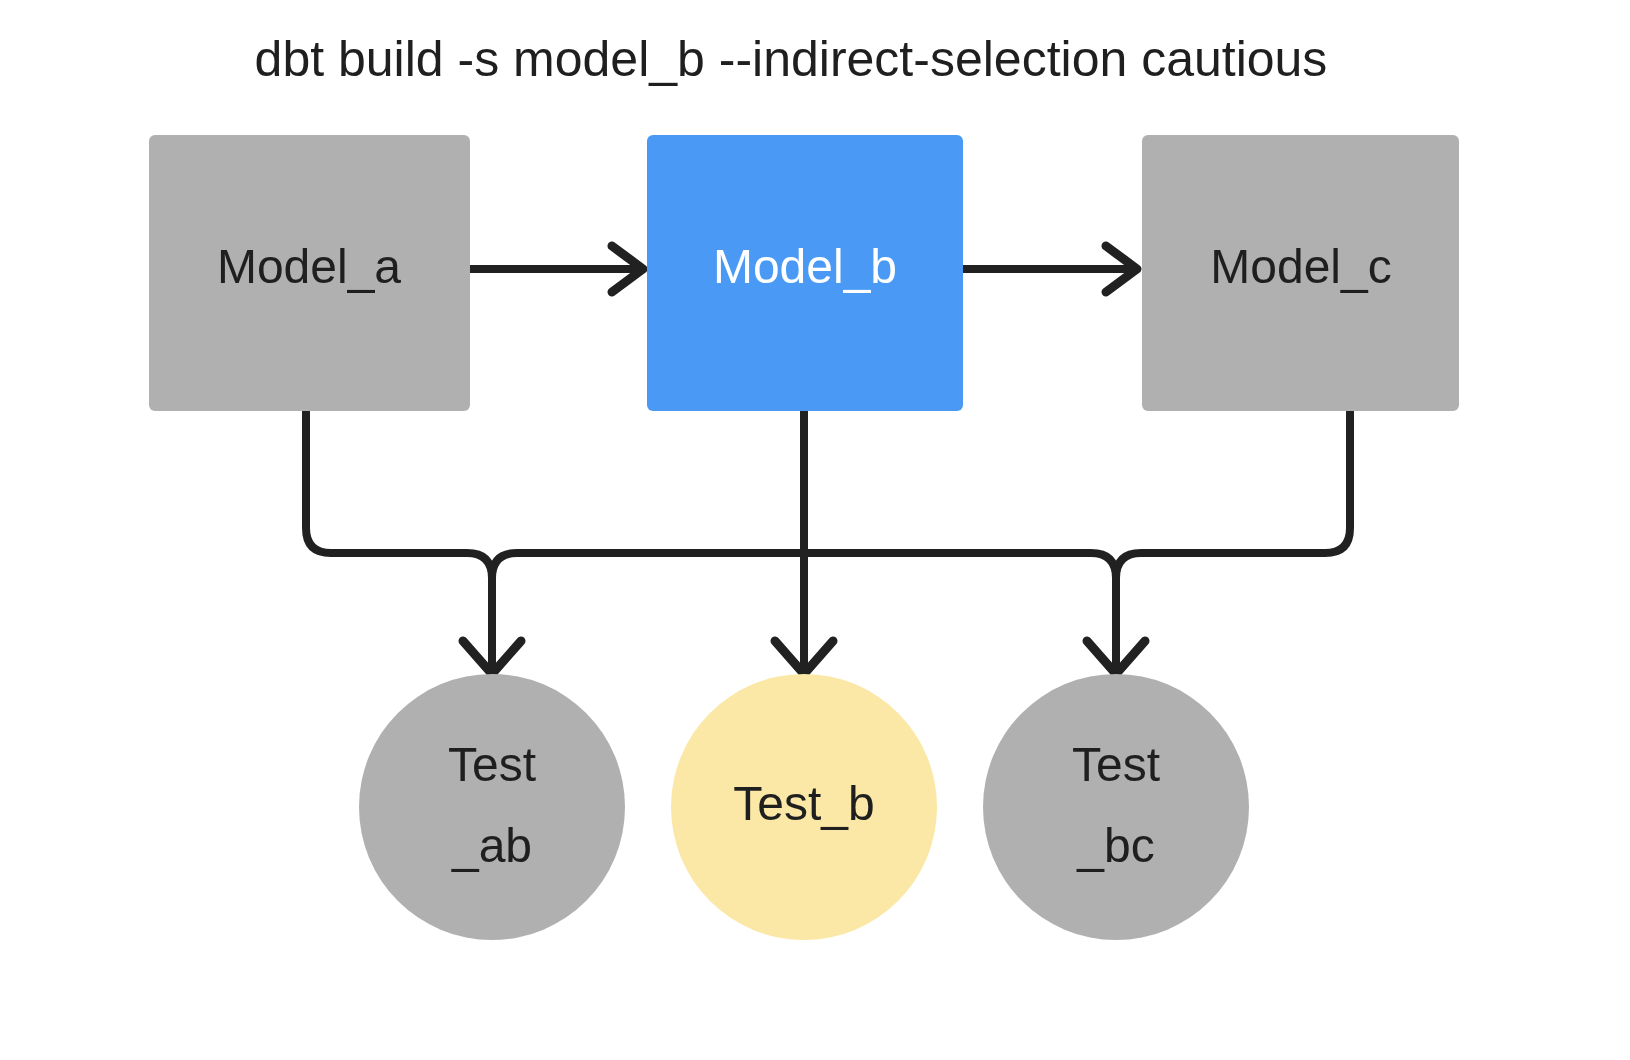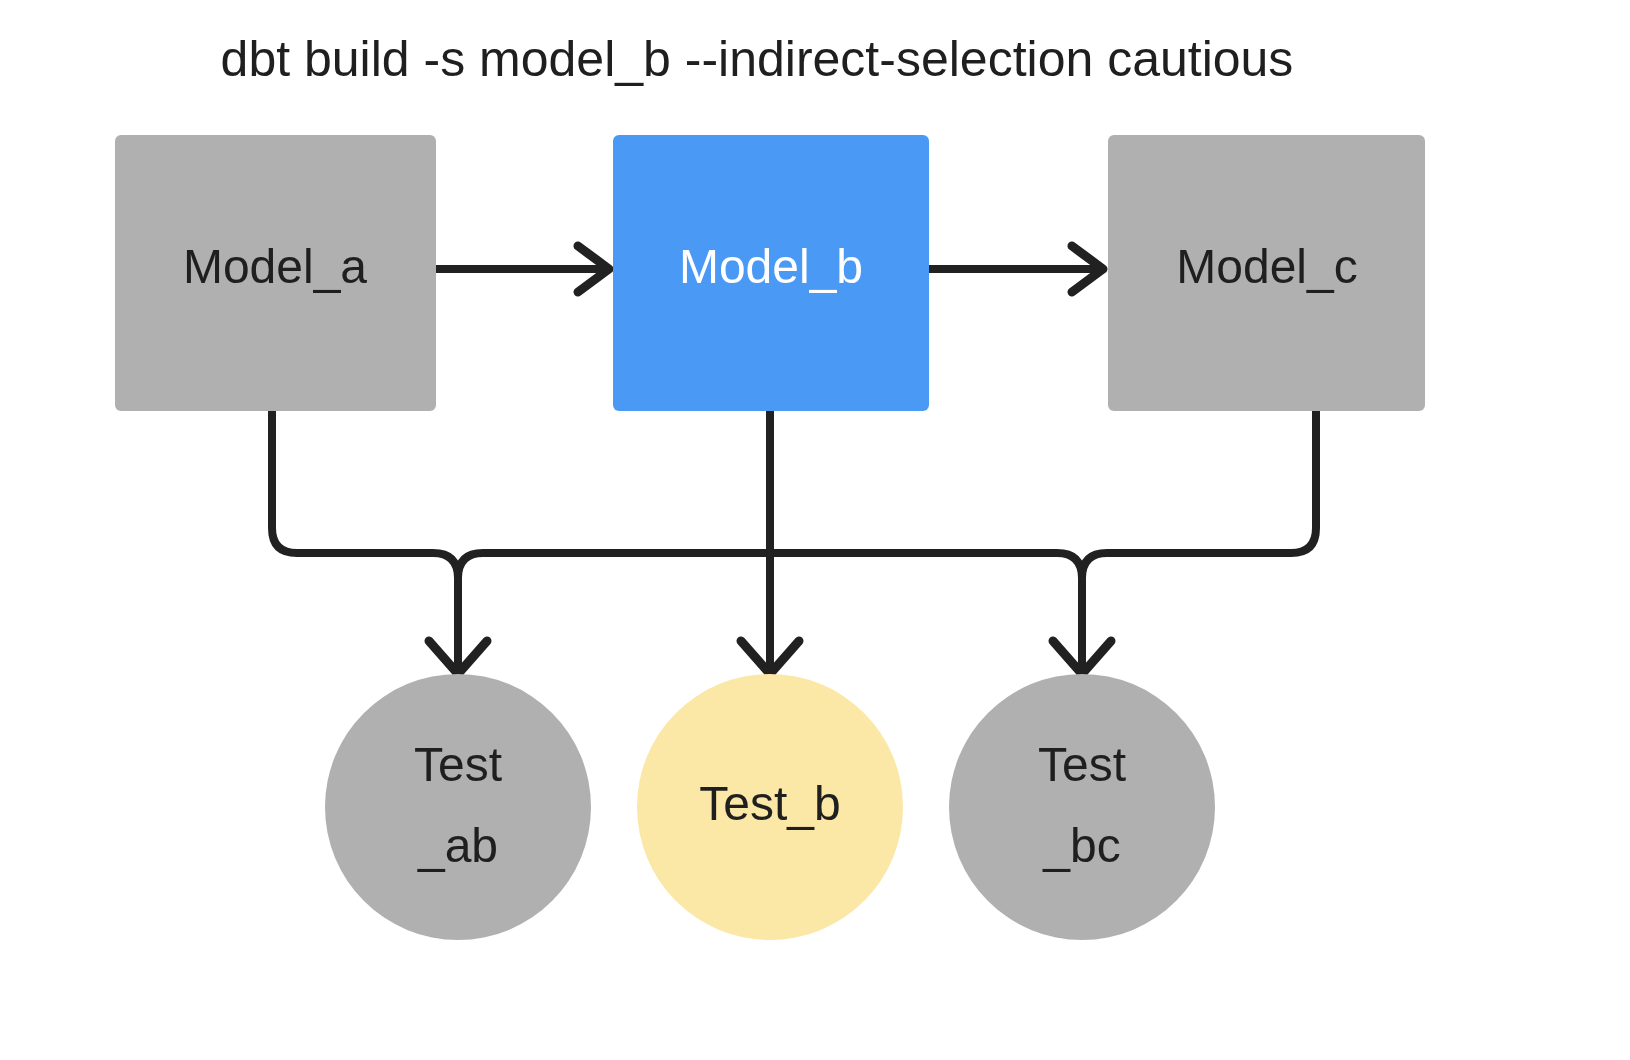--- a/index.html
+++ b/index.html
@@ -11,20 +11,21 @@
     width: 1630px;
     height: 1060px;
     font-family: "Liberation Sans", sans-serif;
     overflow: hidden;
   }
   #diagram-root {
     position: relative;
     width: 1380px;
     height: 1060px;
     background: #ffffff;
+    padding-left: 34px;
   }
   svg.canvas {
     display: block;
     width: 1630px;
     height: 1060px;
   }
   text.title-text {
     font-family: "Liberation Sans", sans-serif;
     font-size: 50px;
     fill: #1f1f1f;

